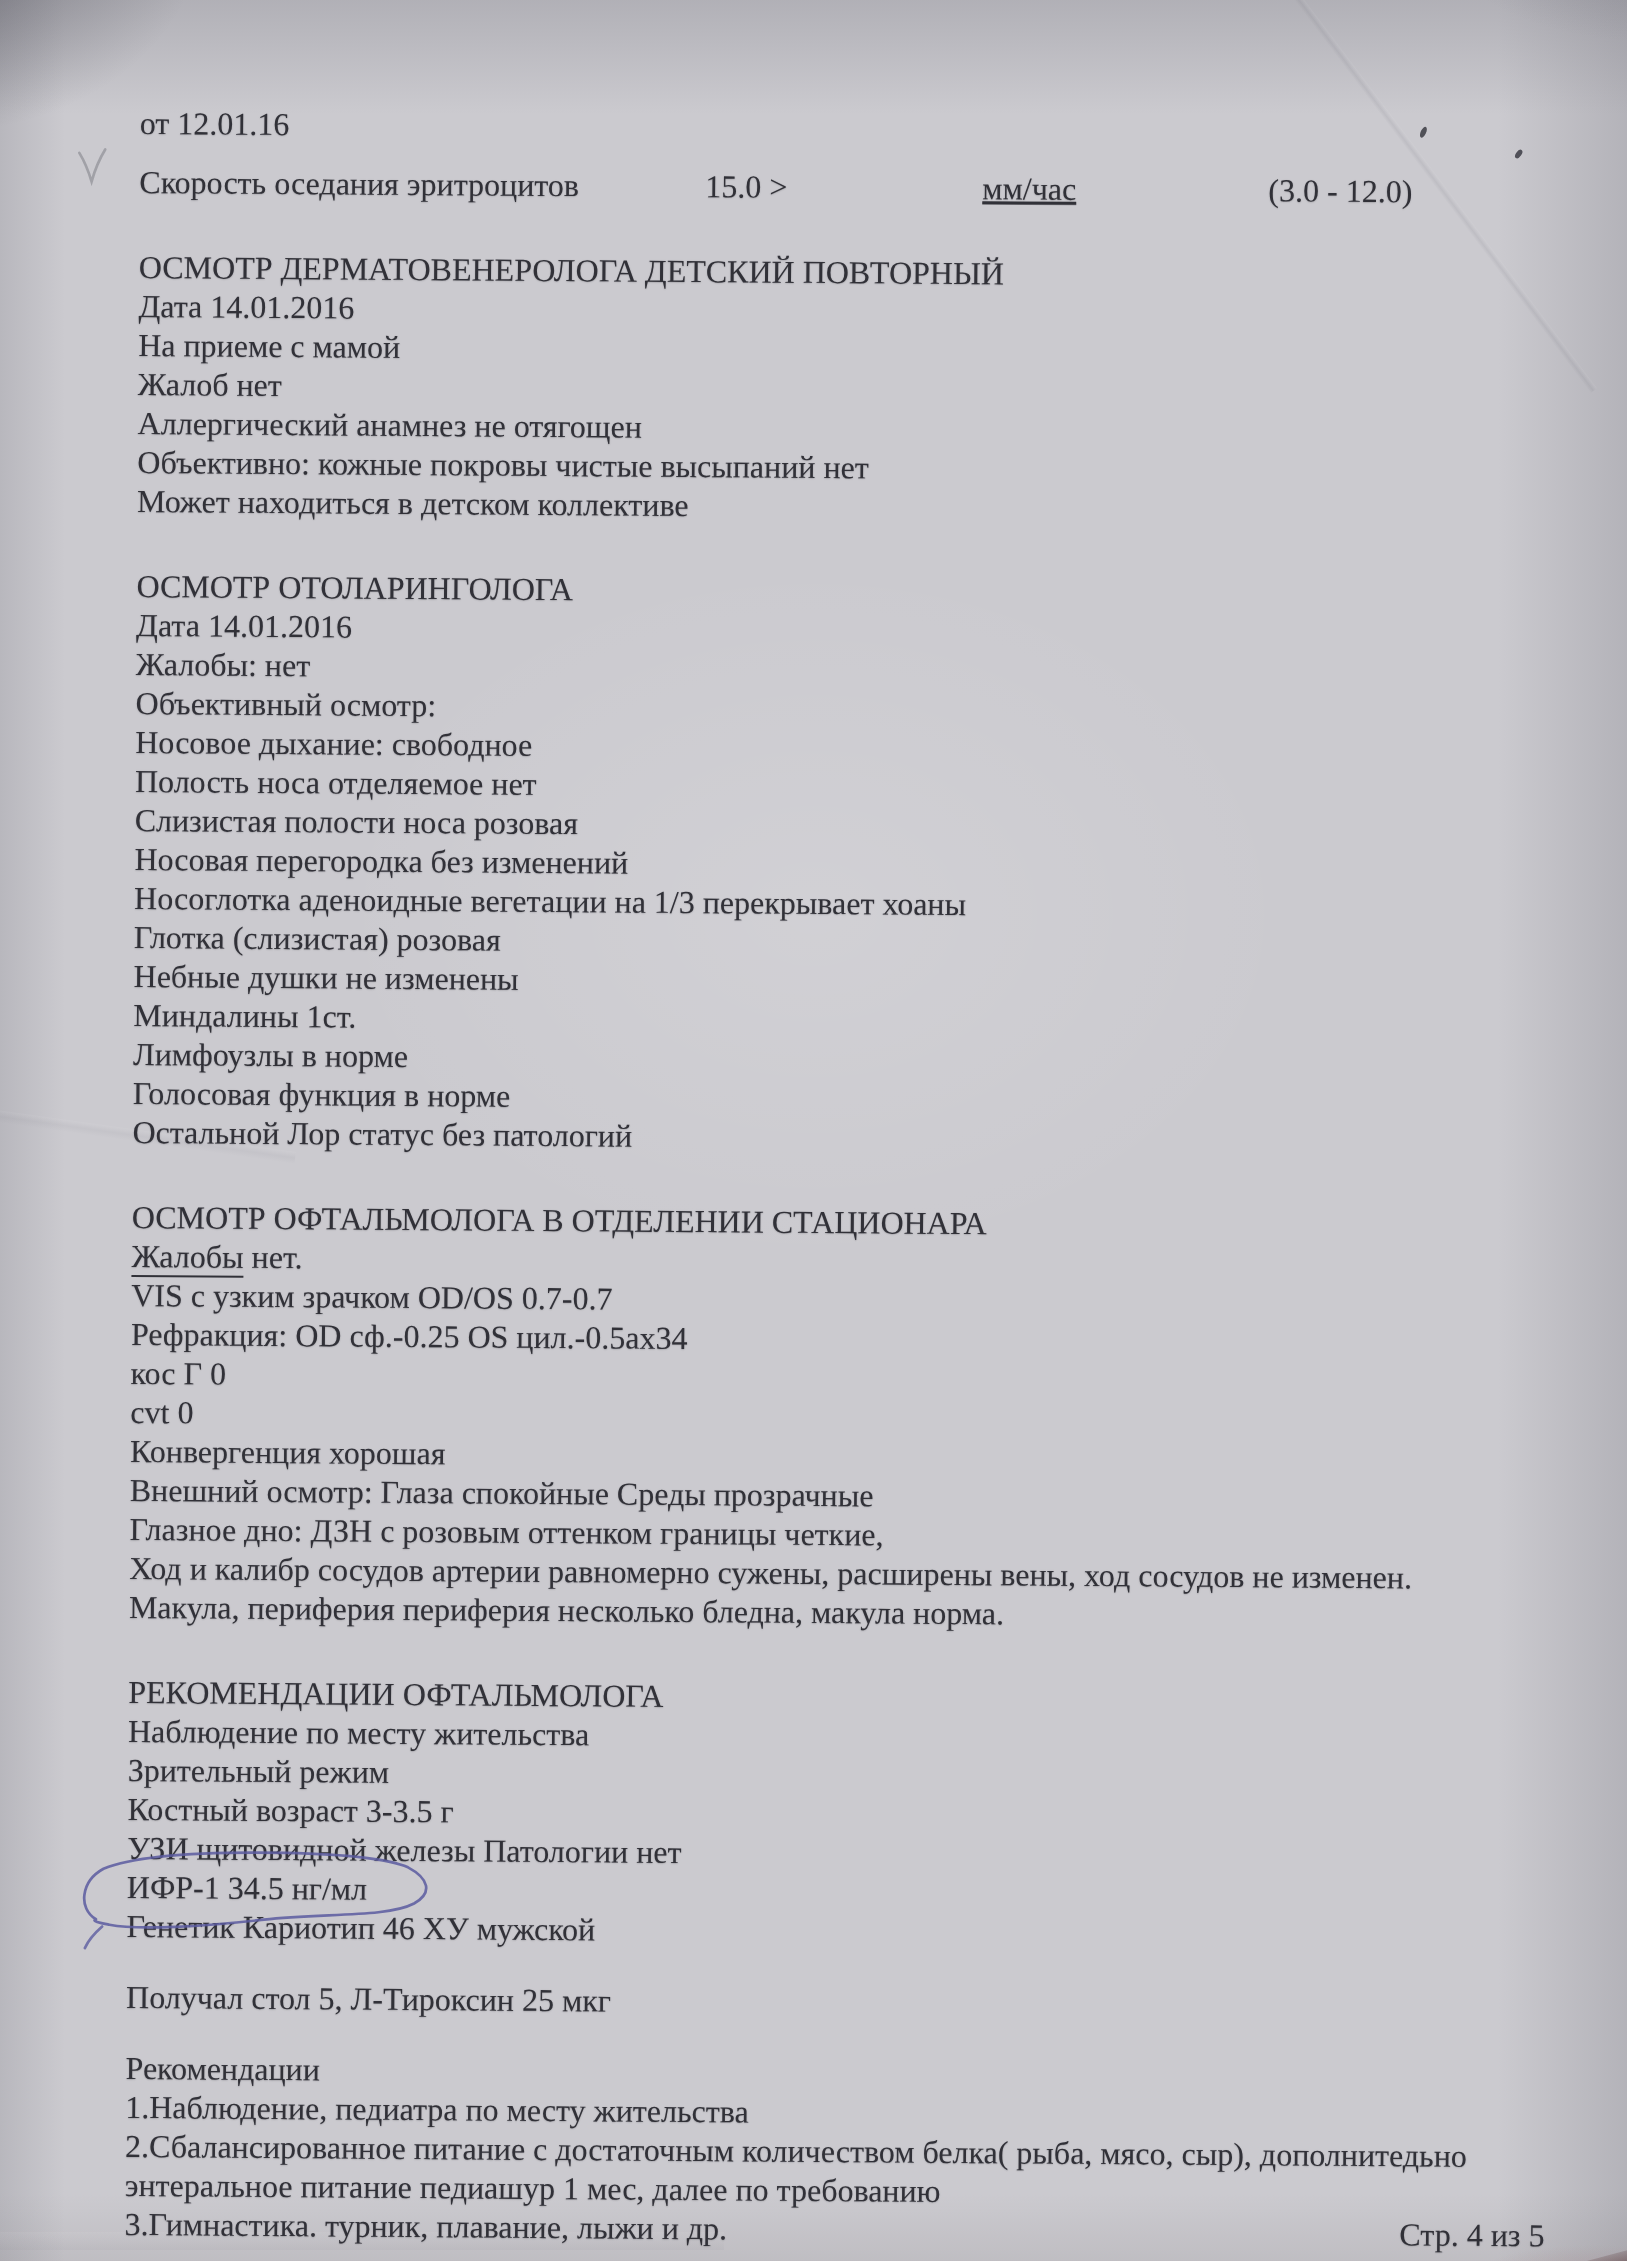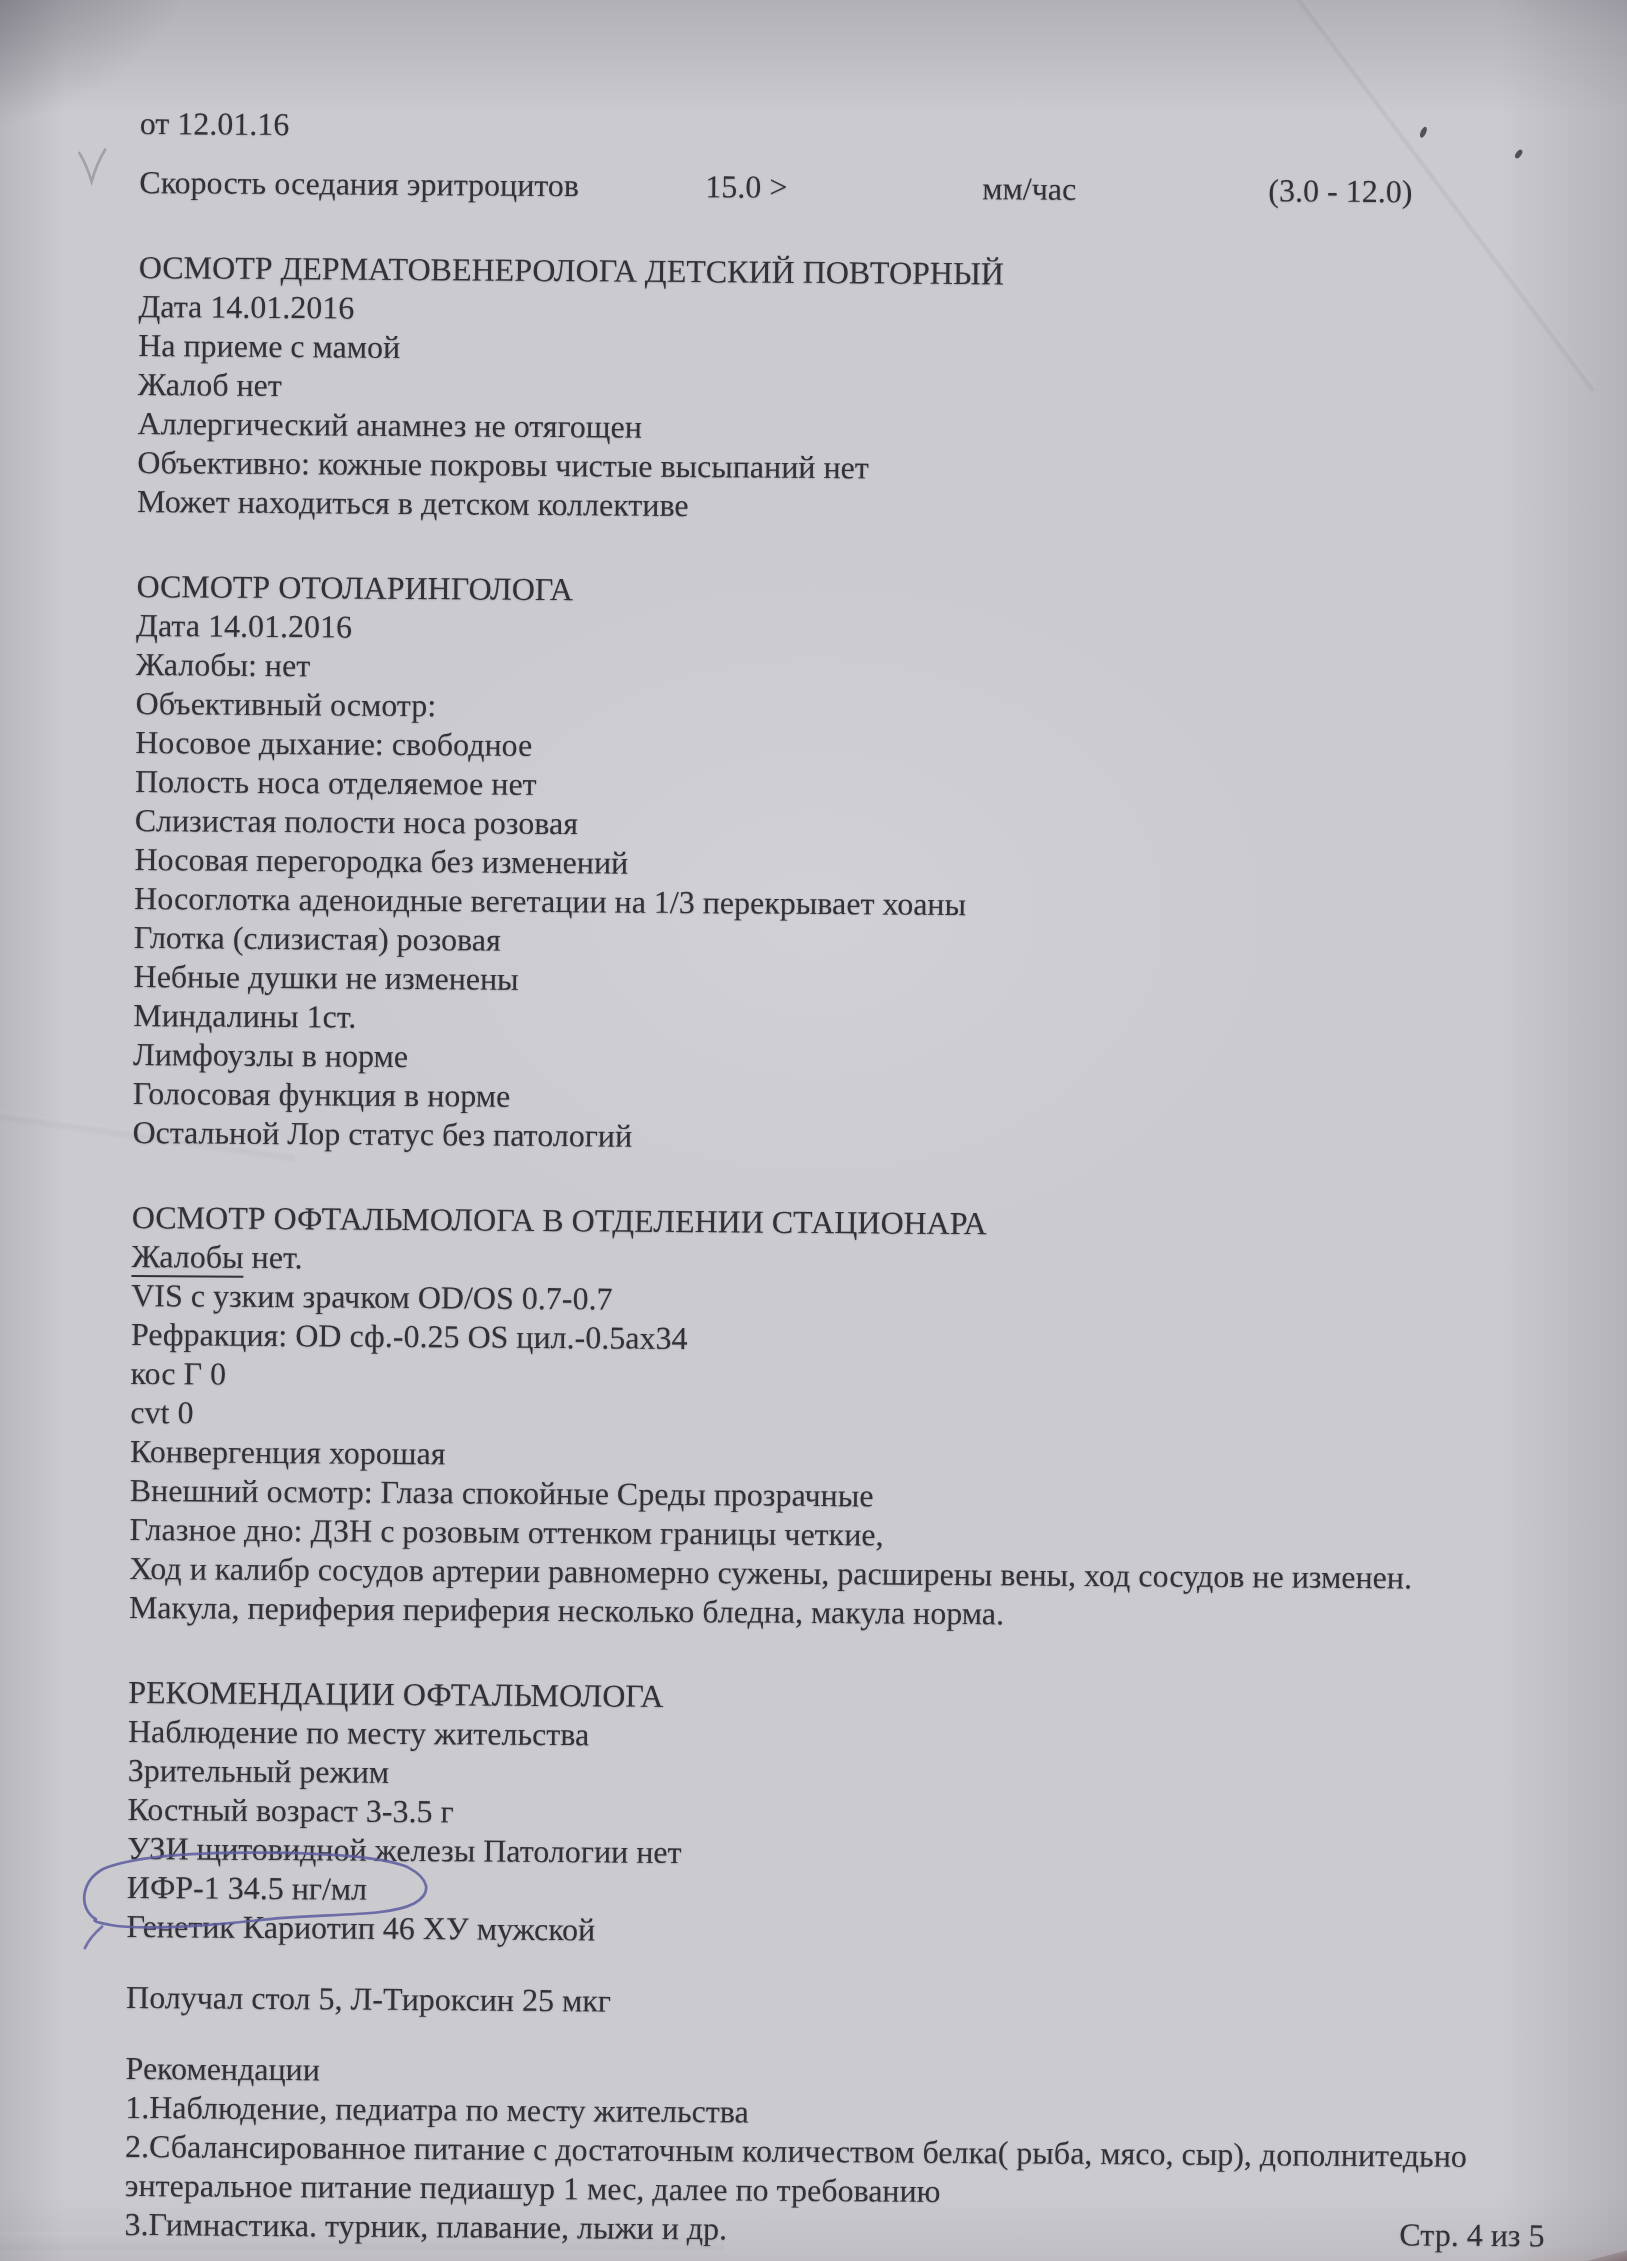--- a/index.html
+++ b/index.html
@@ -53,21 +53,21 @@
     color:#313138;
     font-size:32px;line-height:39px;
     text-shadow:0 0.5px 1.4px rgba(42,42,50,.35);
   }
   .line{white-space:nowrap;}
   .mt-small{margin-top:20px;}
   .mt-section{margin-top:46px;}
   .mt-para{margin-top:32px;}
   .esr-line{position:relative;}
   .esr-line .esr-value{position:absolute;left:547px;top:0;margin-left:19px;}
-  .esr-line .esr-unit{position:absolute;left:843px;top:0;}
+  .esr-line .esr-unit{position:absolute;left:843px;top:0;text-decoration:underline;}
   .esr-line .esr-range{position:absolute;left:1129px;top:0;}
   .underlined{border-bottom:2.3px solid currentColor;padding-bottom:1.4px;}
   .footer{position:absolute;left:1275px;top:2102px;white-space:nowrap;}
   .annotation{position:absolute;pointer-events:none;}
   .checkmark-svg{left:-63px;top:42px;}
   .circle-svg{left:-57px;top:1736px;}
   .pen-dot{position:absolute;border-radius:50%;opacity:.85;}
   .pen-dot-1{left:1280px;top:11.8px;width:7.2px;height:13.6px;transform:rotate(24deg);}
   .pen-dot-2{left:1375px;top:34px;width:8.1px;height:11.8px;transform:rotate(35deg);}
 </style>

